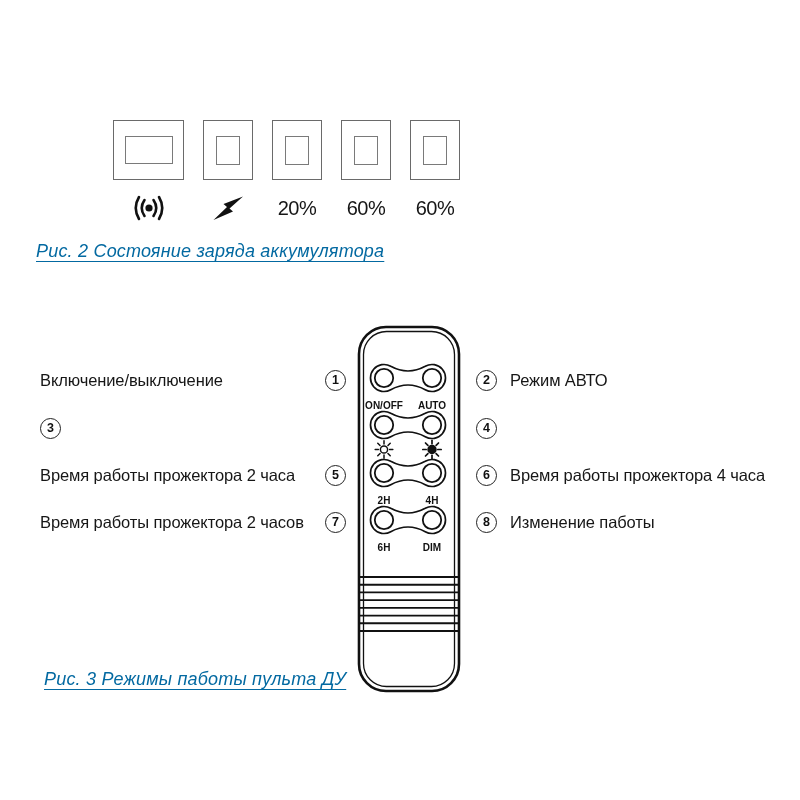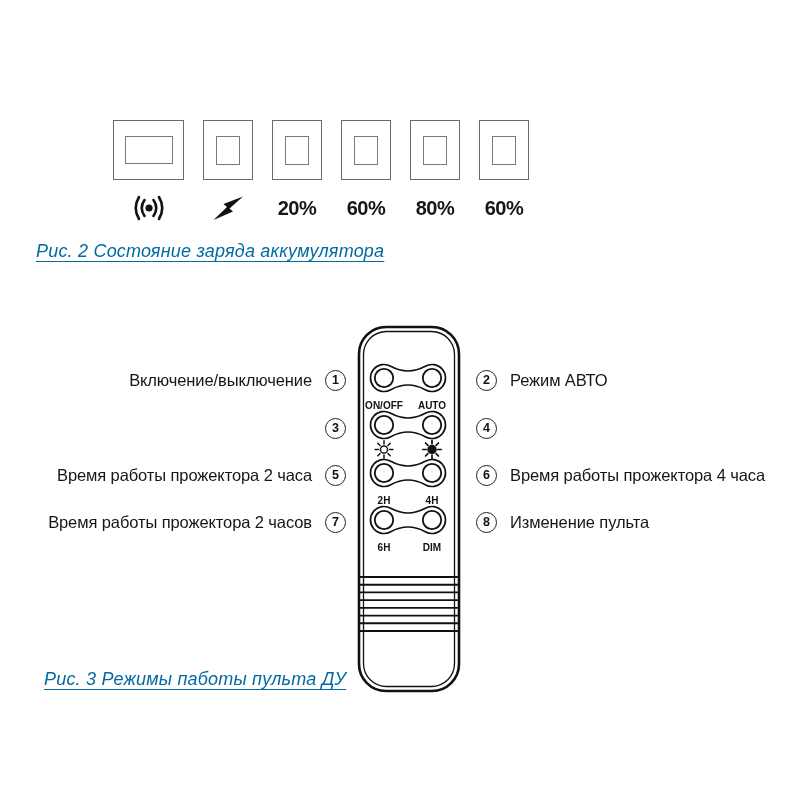--- a/index.html
+++ b/index.html
@@ -12,31 +12,31 @@
   .ind-row{position:absolute;left:113px;top:120px;display:flex;gap:19px;}
   .ind-cell{display:flex;flex-direction:column;align-items:center;}
   .ind-box{box-sizing:border-box;height:60px;border:1.5px solid #6a6a6a;
            display:flex;align-items:center;justify-content:center;background:#fff;}
   .ind-box.wide{width:71px;}
   .ind-box.square{width:50px;}
   .ind-inner{box-sizing:border-box;border:1.3px solid #7a7a7a;}
   .ind-inner.wide{width:48px;height:28px;}
   .ind-inner.square{width:24px;height:29px;}
   .ind-label{height:28px;margin-top:14px;display:flex;align-items:center;justify-content:center;}
-  .pct{font-size:20px;font-weight:700;letter-spacing:-0.5px;color:#161616;}
+  .pct{font-size:20px;font-weight:400;letter-spacing:-0.5px;color:#161616;}
   
   .caption{
     position:absolute;font-size:18px;font-style:italic;color:#0369a1;
     text-decoration:underline;text-underline-offset:4px;letter-spacing:0.2px;
   }
   .caption-fig2{left:36px;top:241px;}
   .caption-fig3{left:44px;top:669px;}
   
   .legend-row{position:absolute;height:22px;display:flex;align-items:center;gap:13px;}
-  .legend-row.left{left:40px;width:306px;justify-content:flex-end;}
+  .legend-row.left{left:40px;width:306px;justify-content:space-between;}
   .legend-row.right{left:476px;}
   .legend-text{font-size:16.5px;color:#161616;letter-spacing:-0.1px;white-space:nowrap;}
   .circled-num{
     box-sizing:border-box;width:21px;height:21px;border:1.6px solid #222;border-radius:50%;
     display:flex;align-items:center;justify-content:center;flex:0 0 auto;
     font-size:12.5px;font-weight:600;color:#111;line-height:1;
   }
   
   .remote{position:absolute;left:357px;top:325px;}
   .remote text{font-weight:700;font-family:"Liberation Sans","DejaVu Sans",sans-serif;}
@@ -84,28 +84,20 @@
 
   <div class="ind-cell">
     <div class="ind-box square">
       <div class="ind-inner square"></div>
     </div>
     <div class="ind-label">
         <span class="pct">60%</span>
       </div>
   </div>
 
-  <div class="ind-cell">
-    <div class="ind-box square">
-      <div class="ind-inner square"></div>
-    </div>
-    <div class="ind-label">
-        <span class="pct">80%</span>
-      </div>
-  </div>
 
   <div class="ind-cell">
     <div class="ind-box square">
       <div class="ind-inner square"></div>
     </div>
     <div class="ind-label">
         <span class="pct">60%</span>
       </div>
   </div>
 </div>
@@ -134,21 +126,21 @@
 </div>
 <div class="legend-row right" style="top:417px;">
   <span class="circled-num">4</span>
 </div>
 <div class="legend-row right" style="top:464px;">
   <span class="circled-num">6</span>
   <span class="legend-text">Время работы прожектора 4 часа</span>
 </div>
 <div class="legend-row right" style="top:511px;">
   <span class="circled-num">8</span>
-  <span class="legend-text">Изменение пульта</span>
+  <span class="legend-text">Изменение паботы</span>
 </div>
 
 <svg class="remote" width="104" height="368" viewBox="0 0 104 368">
 
   <rect x="2" y="2" width="100" height="364" rx="27" fill="#fff" stroke="#111" stroke-width="2.6"></rect>
   <rect x="6.5" y="6.5" width="91" height="355" rx="23" fill="none" stroke="#111" stroke-width="1.3"></rect>
 
   <g>
     <path d="M33.75,41.31 A13.5,13.5 0 1 0 33.75,64.69 Q51,55.3 68.25,64.69 A13.5,13.5 0 1 0 68.25,41.31 Q51,50.7 33.75,41.31 Z" fill="none" stroke="#111" stroke-width="1.7"></path>
     <circle cx="27" cy="53" r="9.2" fill="none" stroke="#111" stroke-width="1.8"></circle>

